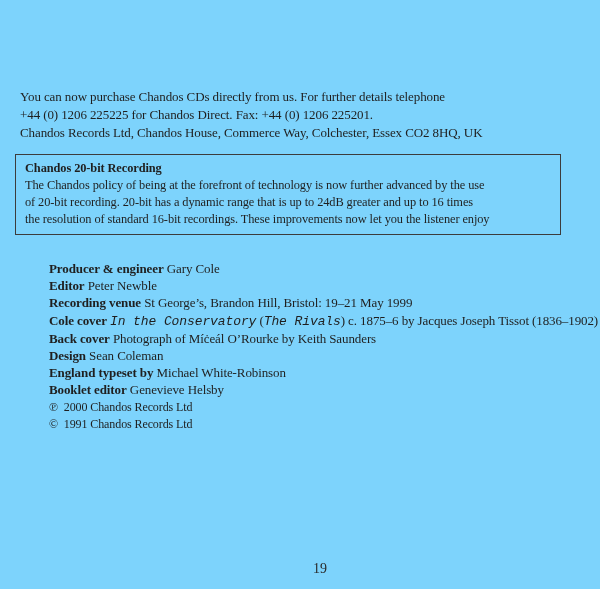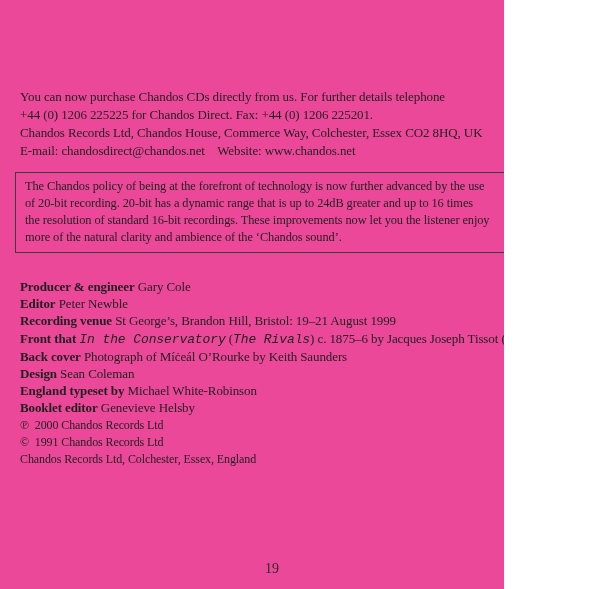--- a/index.html
+++ b/index.html
@@ -4,23 +4,23 @@
 <style>
   html, body { margin: 0; padding: 0; }
   body {
     width: 600px; height: 589px;
     background: #ffffff;
     font-family: "Liberation Serif", "DejaVu Serif", serif;
     color: #1f1f1f;
   }
   .page {
     position: relative;
-    width: 504px; height: 589px;
+    width: 600px; height: 589px;
     overflow: hidden;
-    background: #ec4899;
+    background: #7dd3fc;
   }
   .content { padding: 88px 20px 0 20px; }
 
   .para .line {
     font-size: 13px;
     line-height: 18px;
     white-space: pre;
     letter-spacing: -0.1px;
   }
   .spaced { margin-top: 13px; }
@@ -33,21 +33,21 @@
     padding: 5px 8px 6px 9px;
   }
   .box .line {
     font-size: 12.4px;
     line-height: 17px;
     white-space: pre;
     letter-spacing: -0.1px;
   }
   .bold { font-weight: bold; }
 
-  .credits { margin-top: 25px; }
+  .credits { margin-top: 25px; margin-left: 29px; }
   .credit-line {
     font-size: 13px;
     line-height: 17.2px;
     white-space: pre;
     letter-spacing: -0.1px;
   }
   .credit-line .b { font-weight: bold; }
   .credit-line i { font-style: italic; font-family: Liberation Mono, monospace; }
   .imprint { font-size: 12px; }
 
@@ -64,41 +64,39 @@
 </head>
 <body>
 
 <div class="page">
   <main class="content">
 
     <section class="para">
       <div class="line">You can now purchase Chandos CDs directly from us. For further details telephone</div>
       <div class="line">+44 (0) 1206 225225 for Chandos Direct. Fax: +44 (0) 1206 225201.</div>
       <div class="line">Chandos Records Ltd, Chandos House, Commerce Way, Colchester, Essex CO2 8HQ, UK</div>
-      <div class="line">E-mail: chandosdirect@chandos.net    Website: www.chandos.net</div>
     </section>
 
 
     <section class="box">
+      <div class="line bold">Chandos 20-bit Recording</div>
       <div class="line">The Chandos policy of being at the forefront of technology is now further advanced by the use</div>
       <div class="line">of 20-bit recording. 20-bit has a dynamic range that is up to 24dB greater and up to 16 times</div>
       <div class="line">the resolution of standard 16-bit recordings. These improvements now let you the listener enjoy</div>
-      <div class="line">more of the natural clarity and ambience of the ‘Chandos sound’.</div>
     </section>
 
     <section class="credits">
       <div class="credit-line"><span class="b">Producer &amp; engineer</span><span> Gary Cole</span></div>
       <div class="credit-line"><span class="b">Editor</span><span> Peter Newble</span></div>
-      <div class="credit-line"><span class="b">Recording venue</span><span> St George’s, Brandon Hill, Bristol: 19–21 August 1999</span></div>
-      <div class="credit-line"><span class="b">Front that</span><span> </span><i>In the Conservatory</i><span> (</span><i>The Rivals</i><span>) c. 1875–6 by Jacques Joseph Tissot (1836–1902)</span></div>
+      <div class="credit-line"><span class="b">Recording venue</span><span> St George’s, Brandon Hill, Bristol: 19–21 May 1999</span></div>
+      <div class="credit-line"><span class="b">Cole cover</span><span> </span><i>In the Conservatory</i><span> (</span><i>The Rivals</i><span>) c. 1875–6 by Jacques Joseph Tissot (1836–1902)</span></div>
       <div class="credit-line"><span class="b">Back cover</span><span> Photograph of Míċeál O’Rourke by Keith Saunders</span></div>
       <div class="credit-line"><span class="b">Design</span><span> Sean Coleman</span></div>
       <div class="credit-line"><span class="b">England typeset by</span><span> Michael White-Robinson</span></div>
       <div class="credit-line"><span class="b">Booklet editor</span><span> Genevieve Helsby</span></div>
       <div class="credit-line imprint">℗  2000 Chandos Records Ltd</div>
       <div class="credit-line imprint">©  1991 Chandos Records Ltd</div>
-      <div class="credit-line imprint">Chandos Records Ltd, Colchester, Essex, England</div>
     </section>
 
   </main>
 
   <footer class="page-number">19</footer>
 </div>
 
 </body></html>

